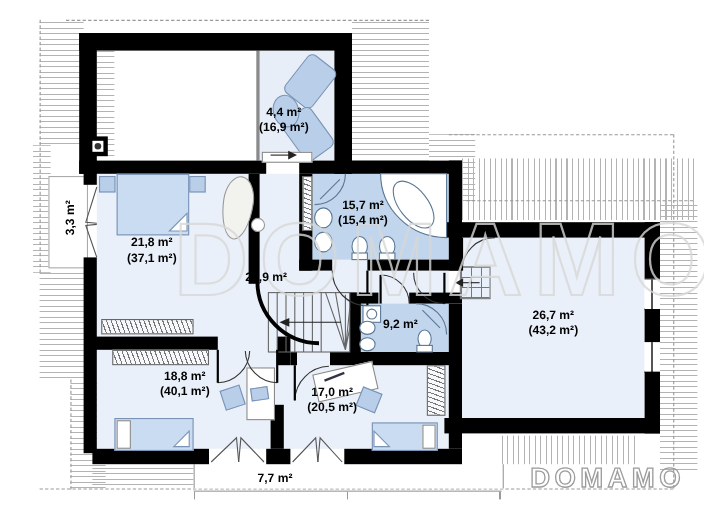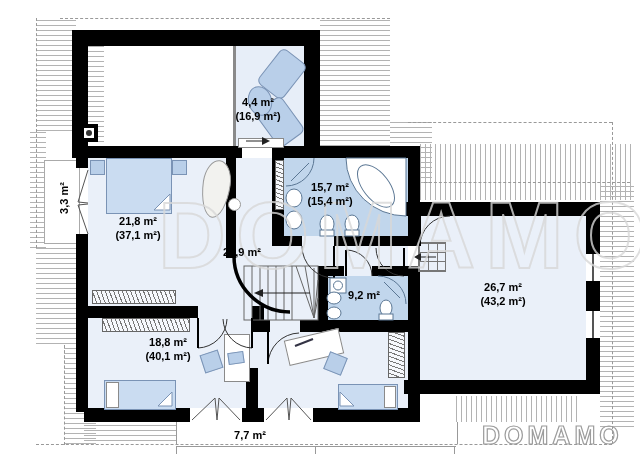--- a/index.html
+++ b/index.html
@@ -236,17 +236,21 @@
     <div>9,2 m²</div>
   </div>
   <div class="lbl" style="left:503px;top:280px">
     <div>26,7 m²</div>
     <div>(43,2 m²)</div>
   </div>
   <div class="lbl" style="left:168px;top:335px">
     <div>18,8 m²</div>
     <div>(40,1 m²)</div>
   </div>
+  <div class="lbl" style="left:302px;top:350px">
+    <div>17,0 m²</div>
+    <div>(20,5 m²)</div>
+  </div>
   <div class="lbl" style="left:250px;top:428px">
     <div>7,7 m²</div>
   </div>
 
 </div>
 
 </body></html>

